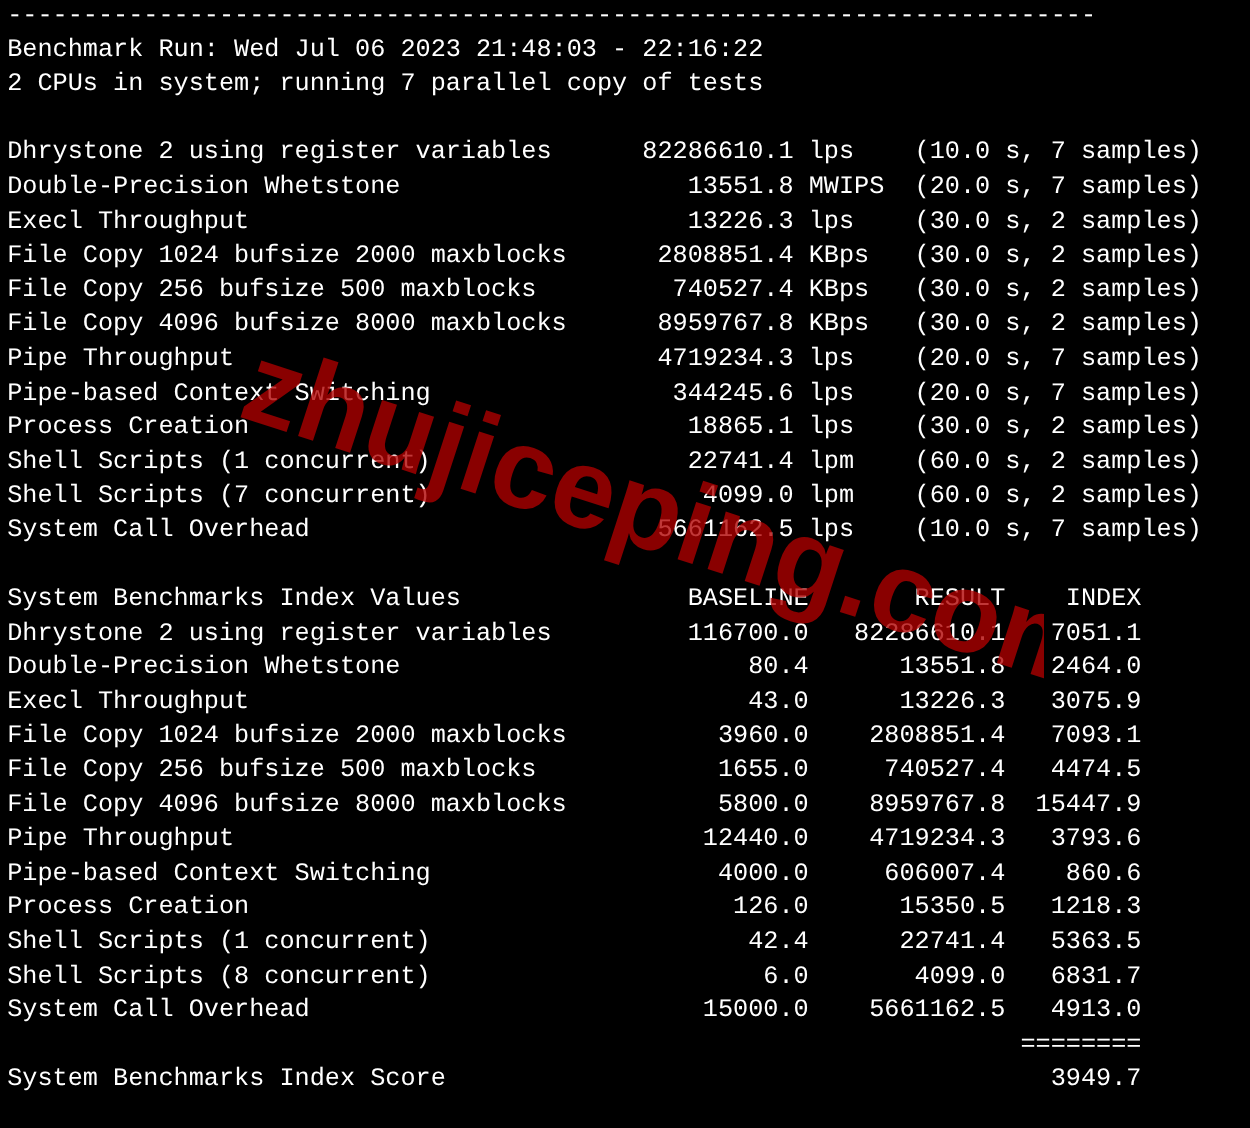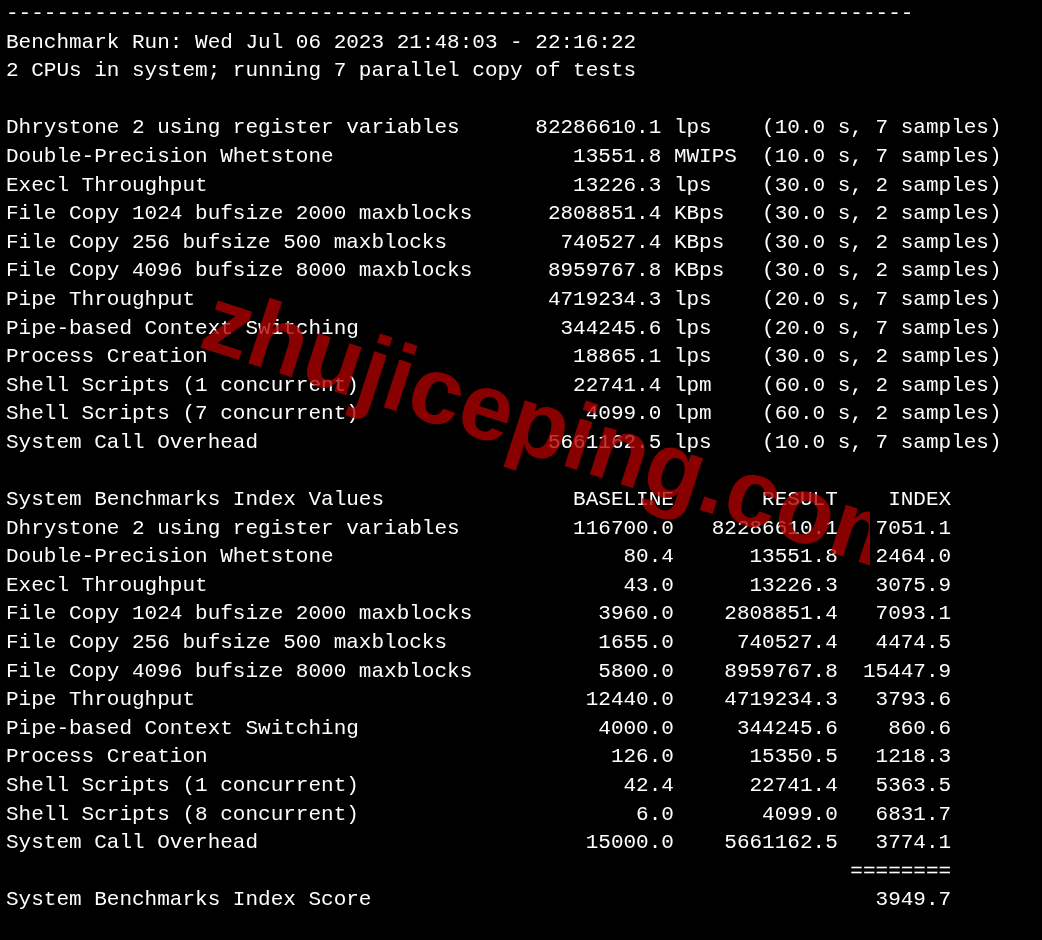--- a/index.html
+++ b/index.html
@@ -34,43 +34,43 @@
   }
 </style>
 </head>
 <body>
 
 <div class="terminal" id="terminal"><span>------------------------------------------------------------------------</span>
 <span>Benchmark Run: Wed Jul 06 2023 21:48:03 - 22:16:22</span>
 <span>2 CPUs in system; running 7 parallel copy of tests</span>
 <span></span>
 <span>Dhrystone 2 using register variables      82286610.1 lps    (10.0 s, 7 samples)</span>
-<span>Double-Precision Whetstone                   13551.8 MWIPS  (10.0 s, 7 samples)</span>
+<span>Double-Precision Whetstone                   13551.8 MWIPS  (20.0 s, 7 samples)</span>
 <span>Execl Throughput                             13226.3 lps    (30.0 s, 2 samples)</span>
 <span>File Copy 1024 bufsize 2000 maxblocks      2808851.4 KBps   (30.0 s, 2 samples)</span>
 <span>File Copy 256 bufsize 500 maxblocks         740527.4 KBps   (30.0 s, 2 samples)</span>
 <span>File Copy 4096 bufsize 8000 maxblocks      8959767.8 KBps   (30.0 s, 2 samples)</span>
 <span>Pipe Throughput                            4719234.3 lps    (20.0 s, 7 samples)</span>
 <span>Pipe-based Context Switching                344245.6 lps    (20.0 s, 7 samples)</span>
 <span>Process Creation                             18865.1 lps    (30.0 s, 2 samples)</span>
 <span>Shell Scripts (1 concurrent)                 22741.4 lpm    (60.0 s, 2 samples)</span>
 <span>Shell Scripts (7 concurrent)                  4099.0 lpm    (60.0 s, 2 samples)</span>
 <span>System Call Overhead                       5661162.5 lps    (10.0 s, 7 samples)</span>
 <span></span>
 <span>System Benchmarks Index Values               BASELINE       RESULT    INDEX</span>
 <span>Dhrystone 2 using register variables         116700.0   82286610.1   7051.1</span>
 <span>Double-Precision Whetstone                       80.4      13551.8   2464.0</span>
 <span>Execl Throughput                                 43.0      13226.3   3075.9</span>
 <span>File Copy 1024 bufsize 2000 maxblocks          3960.0    2808851.4   7093.1</span>
 <span>File Copy 256 bufsize 500 maxblocks            1655.0     740527.4   4474.5</span>
 <span>File Copy 4096 bufsize 8000 maxblocks          5800.0    8959767.8  15447.9</span>
 <span>Pipe Throughput                               12440.0    4719234.3   3793.6</span>
-<span>Pipe-based Context Switching                   4000.0     344245.6    860.6</span>
+<span>Pipe-based Context Switching                   4000.0     606007.4    860.6</span>
 <span>Process Creation                                126.0      15350.5   1218.3</span>
 <span>Shell Scripts (1 concurrent)                     42.4      22741.4   5363.5</span>
 <span>Shell Scripts (8 concurrent)                      6.0       4099.0   6831.7</span>
-<span>System Call Overhead                          15000.0    5661162.5   3774.1</span>
+<span>System Call Overhead                          15000.0    5661162.5   4913.0</span>
 <span>                                                                   ========</span>
 <span>System Benchmarks Index Score                                        3949.7</span></div>
 
 <svg class="watermark" viewBox="0 0 700 300">
   <text x="20" y="180" id="wm" font-family="Arial, sans-serif" font-size="95" font-weight="bold" fill="#b00000" fill-opacity="0.78" transform="rotate(18 350 150)">zhujiceping.com</text>
 </svg>
 
 </body></html>

